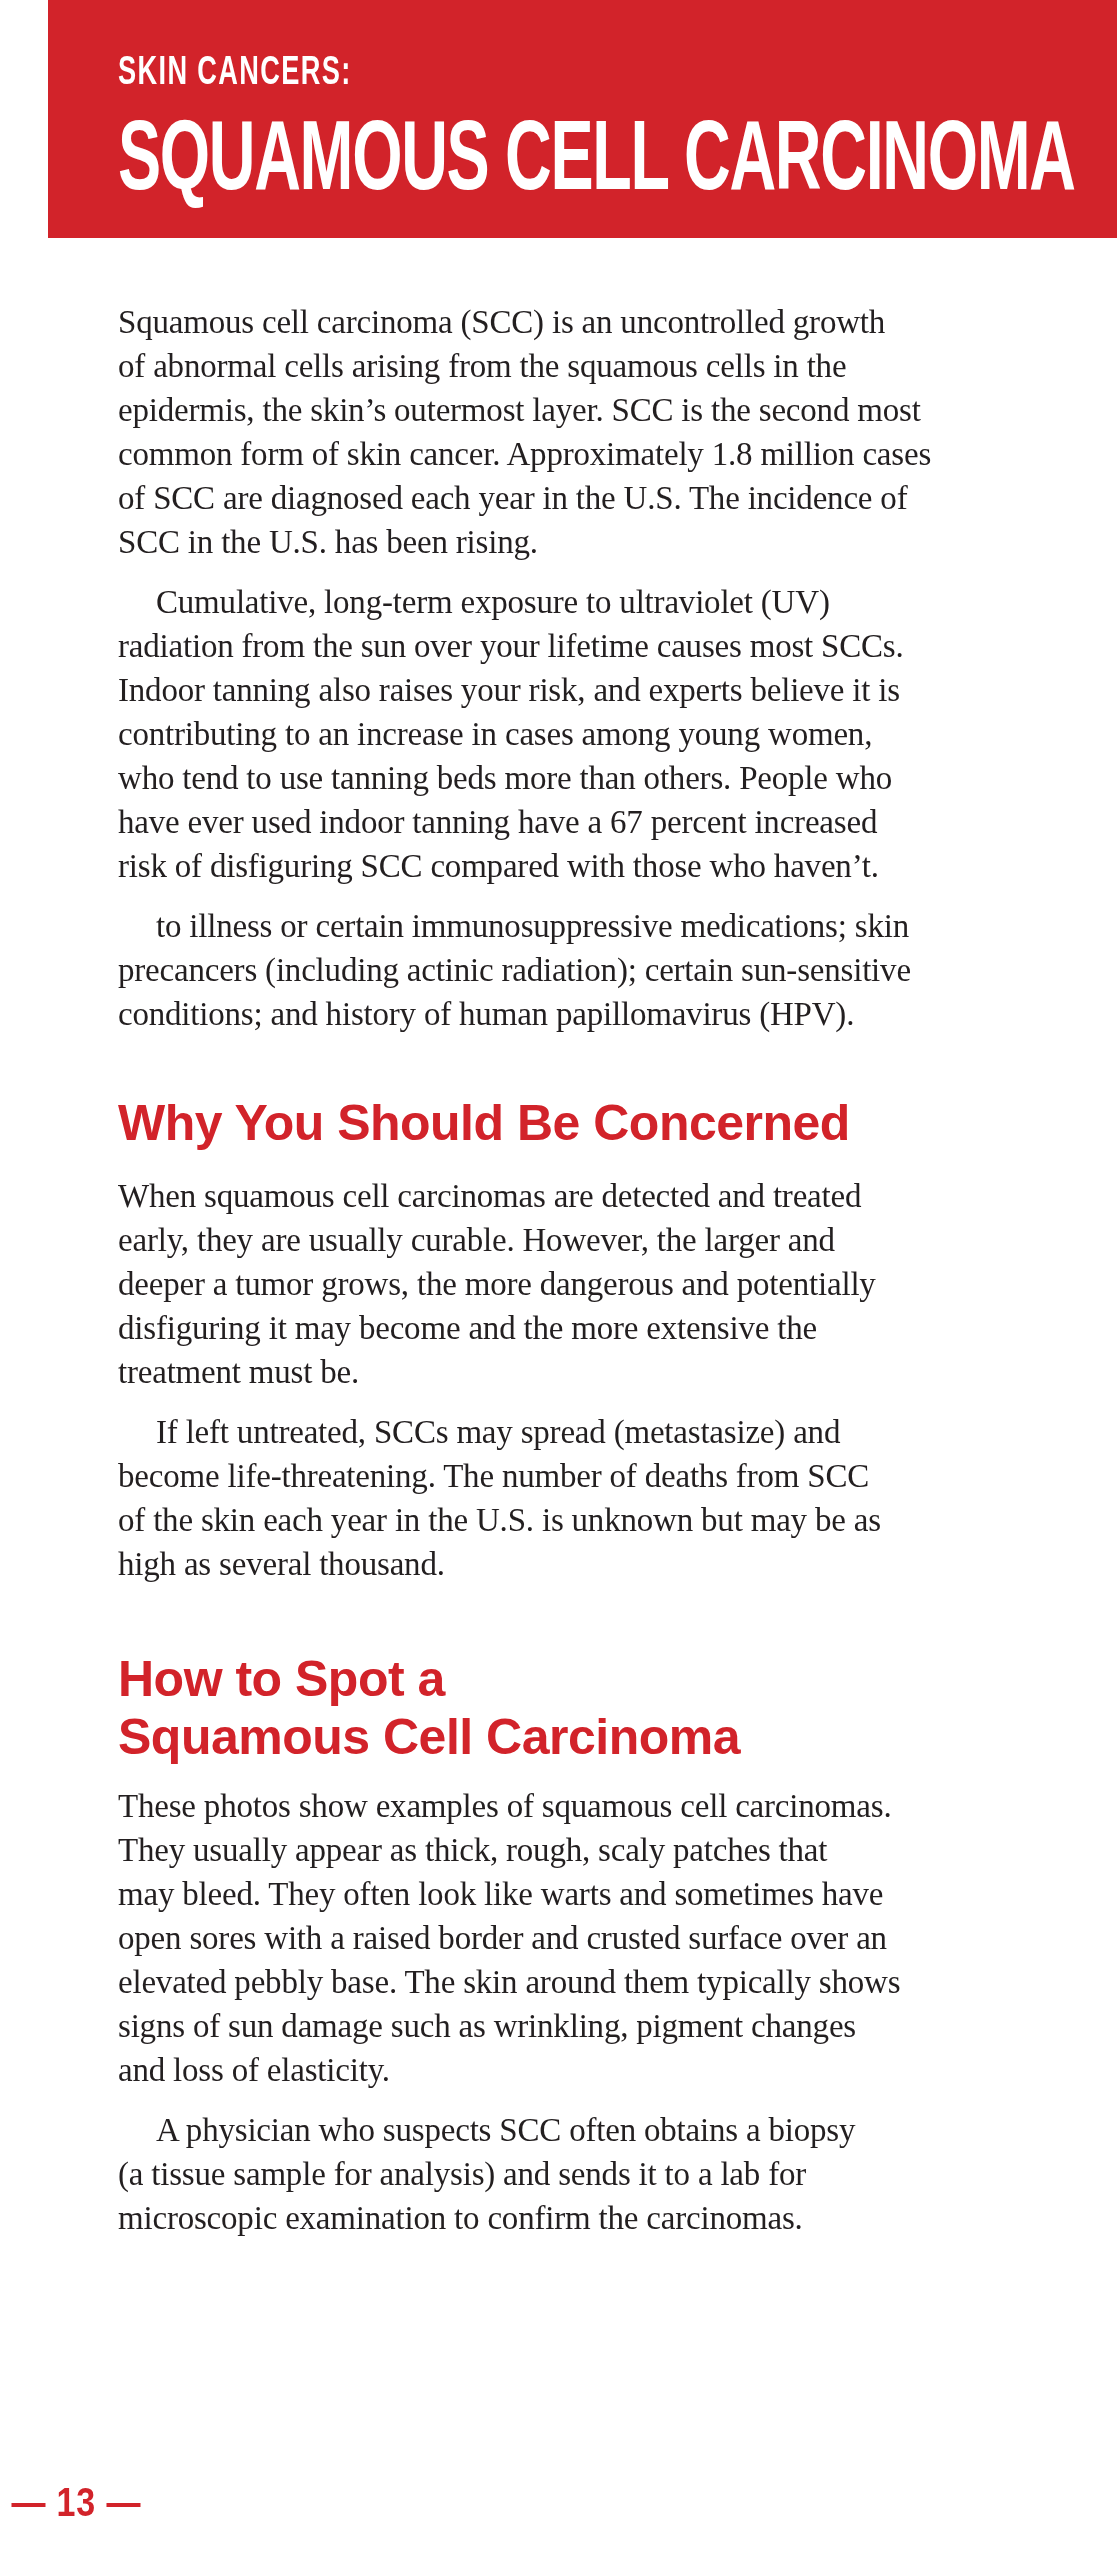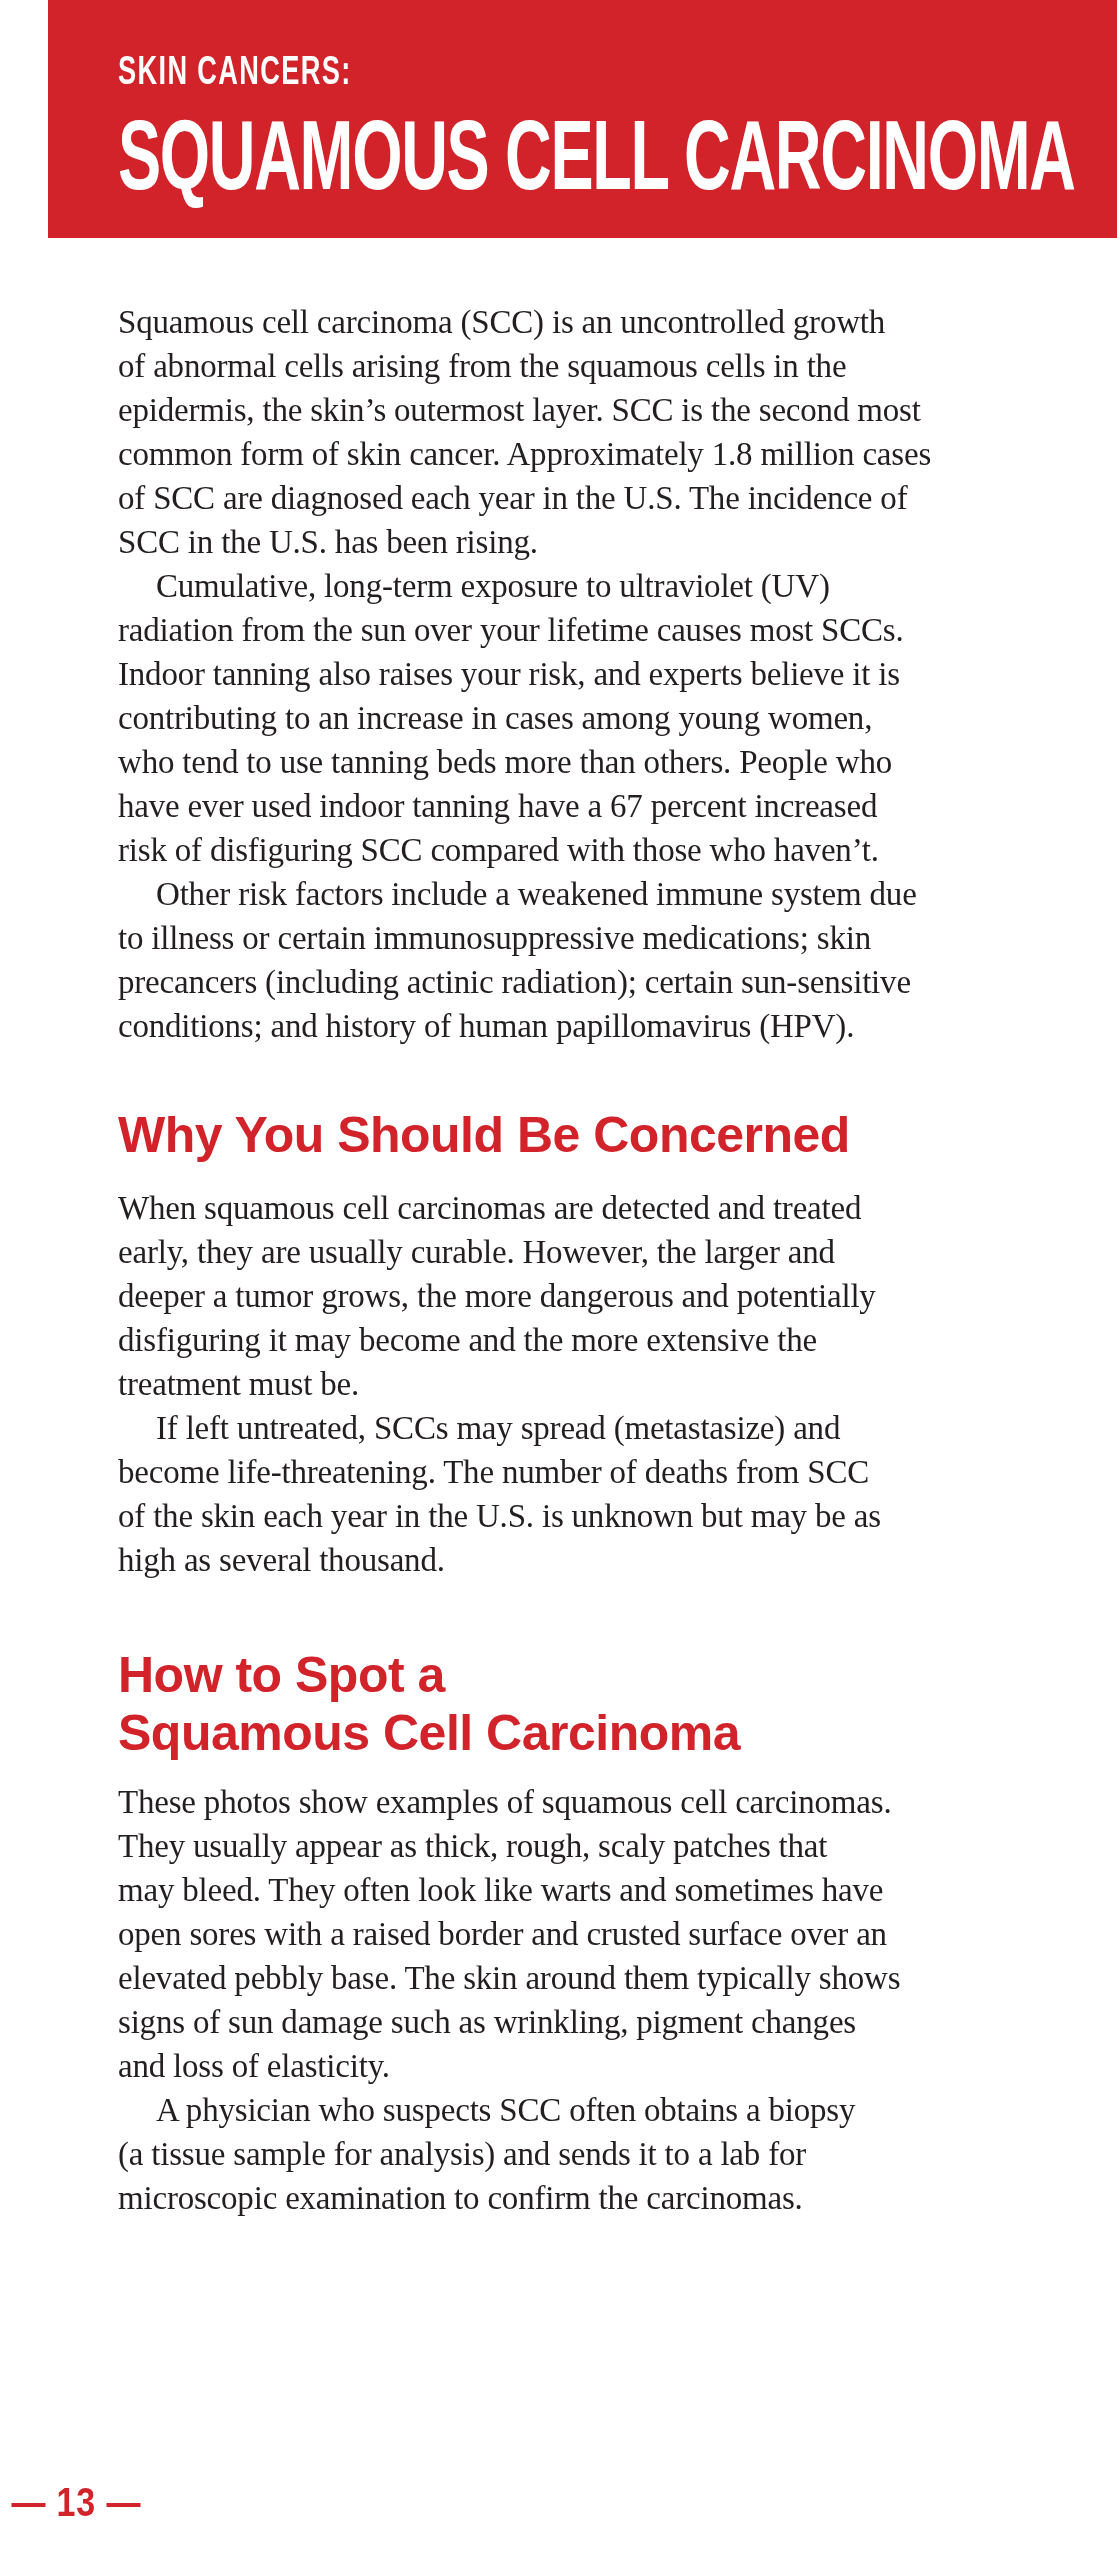--- a/index.html
+++ b/index.html
@@ -55,21 +55,21 @@
     color: var(--text);
   }
   p.paragraph {
     font-family: "Liberation Serif", serif;
     font-size: 33px;
     line-height: 44px;
     letter-spacing: -0.2px;
     color: var(--text);
   }
   .line { display: block; white-space: nowrap; }
-  p.indent .line:first-child { text-indent: 38px; }
+  p.indent .line:first-child { text-indent: 38px; margin-top: 16px; }
   h2.heading {
     margin: 58px 0 22px;
     font-family: "Liberation Sans", sans-serif;
     font-weight: 700;
     font-size: 50px;
     line-height: 58px;
     letter-spacing: -0.5px;
     color: var(--accent);
   }
   h2.heading + p.paragraph { margin-top: 8px; }
@@ -118,21 +118,20 @@
       <p class="paragraph indent">
         <span class="line">Cumulative, long-term exposure to ultraviolet (UV)</span>
         <span class="line">radiation from the sun over your lifetime causes most SCCs.</span>
         <span class="line">Indoor tanning also raises your risk, and experts believe it is</span>
         <span class="line">contributing to an increase in cases among young women,</span>
         <span class="line">who tend to use tanning beds more than others. People who</span>
         <span class="line">have ever used indoor tanning have a 67 percent increased</span>
         <span class="line">risk of disfiguring SCC compared with those who haven’t.</span>
       </p>
       <p class="paragraph indent">
-        <span class="line">Other risk factors include a weakened immune system due</span>
         <span class="line">to illness or certain immunosuppressive medications; skin</span>
         <span class="line">precancers (including actinic radiation); certain sun-sensitive</span>
         <span class="line">conditions; and history of human papillomavirus (HPV).</span>
       </p>
       <h2 class="heading">
         <span class="line">Why You Should Be Concerned</span>
       </h2>
       <p class="paragraph">
         <span class="line">When squamous cell carcinomas are detected and treated</span>
         <span class="line">early, they are usually curable. However, the larger and</span>

